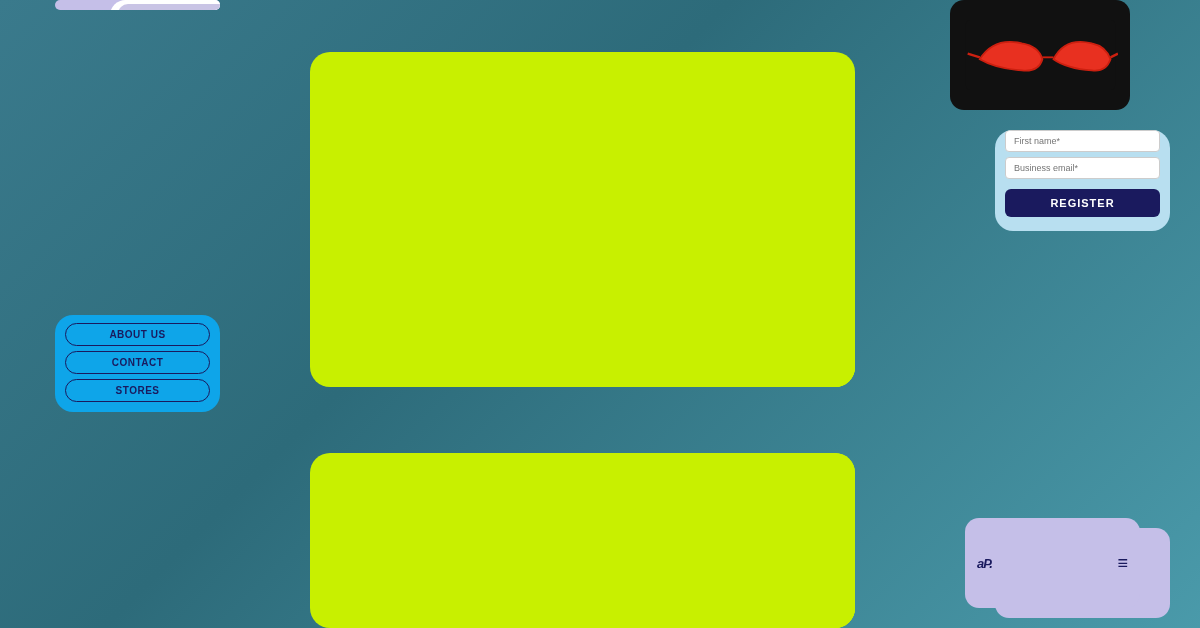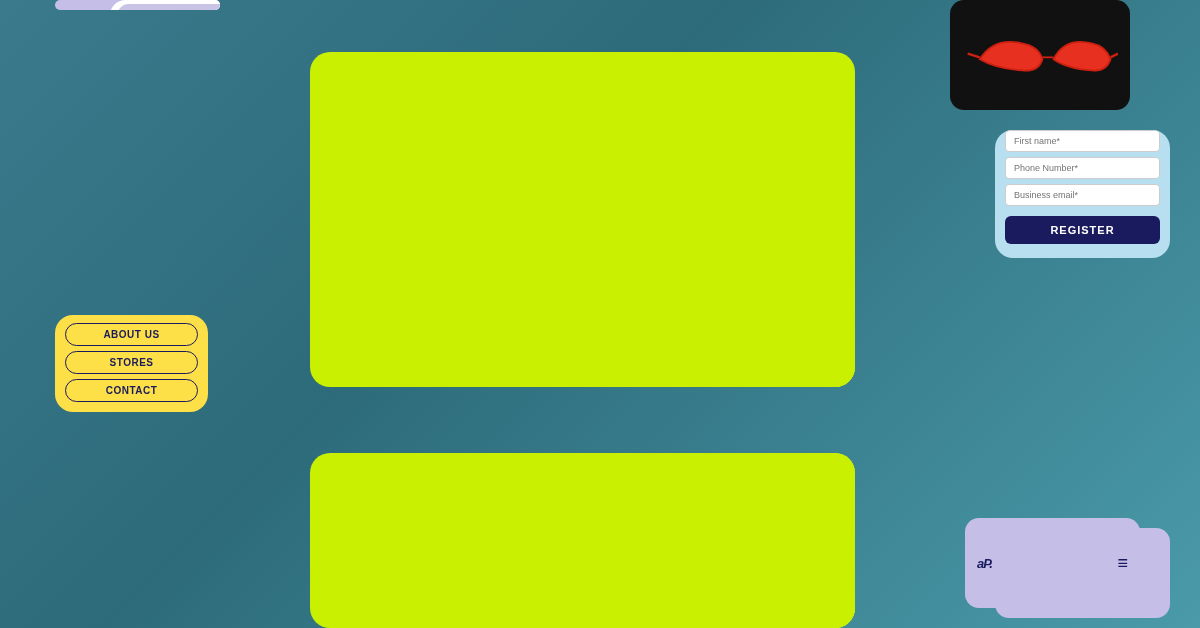--- a/index.html
+++ b/index.html
@@ -49,22 +49,22 @@
       padding: 10px;
       margin-top: 4px;
       border-radius: 10px;
       margin: 4px 8px 0;
     }
 
     
     .card-mid-left {
       position: absolute;
       top: 315px; left: 55px;
-      width: 153px;
-      background: #fde047;
+      width: 165px;
+      background: #0ea5e9;
       border-radius: 18px;
       overflow: hidden;
       padding-bottom: 10px;
     }
     .hamburger { font-size: 18px; color: #1a1a5e; cursor: pointer; }
     .nav-buttons {
       padding: 8px 10px 0;
       display: flex;
       flex-direction: column;
       gap: 5px;
@@ -240,22 +240,22 @@
   <div class="card-top-left add-to-cart">ADD TO CART</div>
   <div class="card-top-left product-img-2 sunglass-green">
     
   </div>
 </div>
 
 <div class="card-mid-left">
 
   <div class="nav-buttons">
     <button class="nav-btn">ABOUT US</button>
+    <button class="nav-btn">CONTACT</button>
     <button class="nav-btn">STORES</button>
-    <button class="nav-btn">CONTACT</button>
   </div>
 </div>
 
 <div class="card-main">
   <div class="card-main top-nav">
     <span class="logo-text">aP.</span>
 
   </div>
   <div class="card-main hero-content">
     
@@ -277,21 +277,20 @@
 
 <div class="card-right-event">
   <div class="card-right-event header">
     <span class="logo-text">aP.</span>
     <span class="hamburger">≡</span>
   </div>
   <div class="card-right-event event-title">LENSES FOR YOU EVENT</div>
   <div class="card-right-event event-date">MAY 18, 3PM EST</div>
   <div class="form-fields">
     <input class="form-field" type="text" placeholder="First name*" style="">
-    <input class="form-field" type="text" placeholder="Phone Number*" style="">
     <input class="form-field" type="text" placeholder="Business email*" style="">
   </div>
   <div class="register-btn">REGISTER</div>
 </div>
 
 <div class="card-bottom-center">
   <div class="card-bottom-center top-nav">
     <span class="logo-text">aP.</span>
 
   </div>

